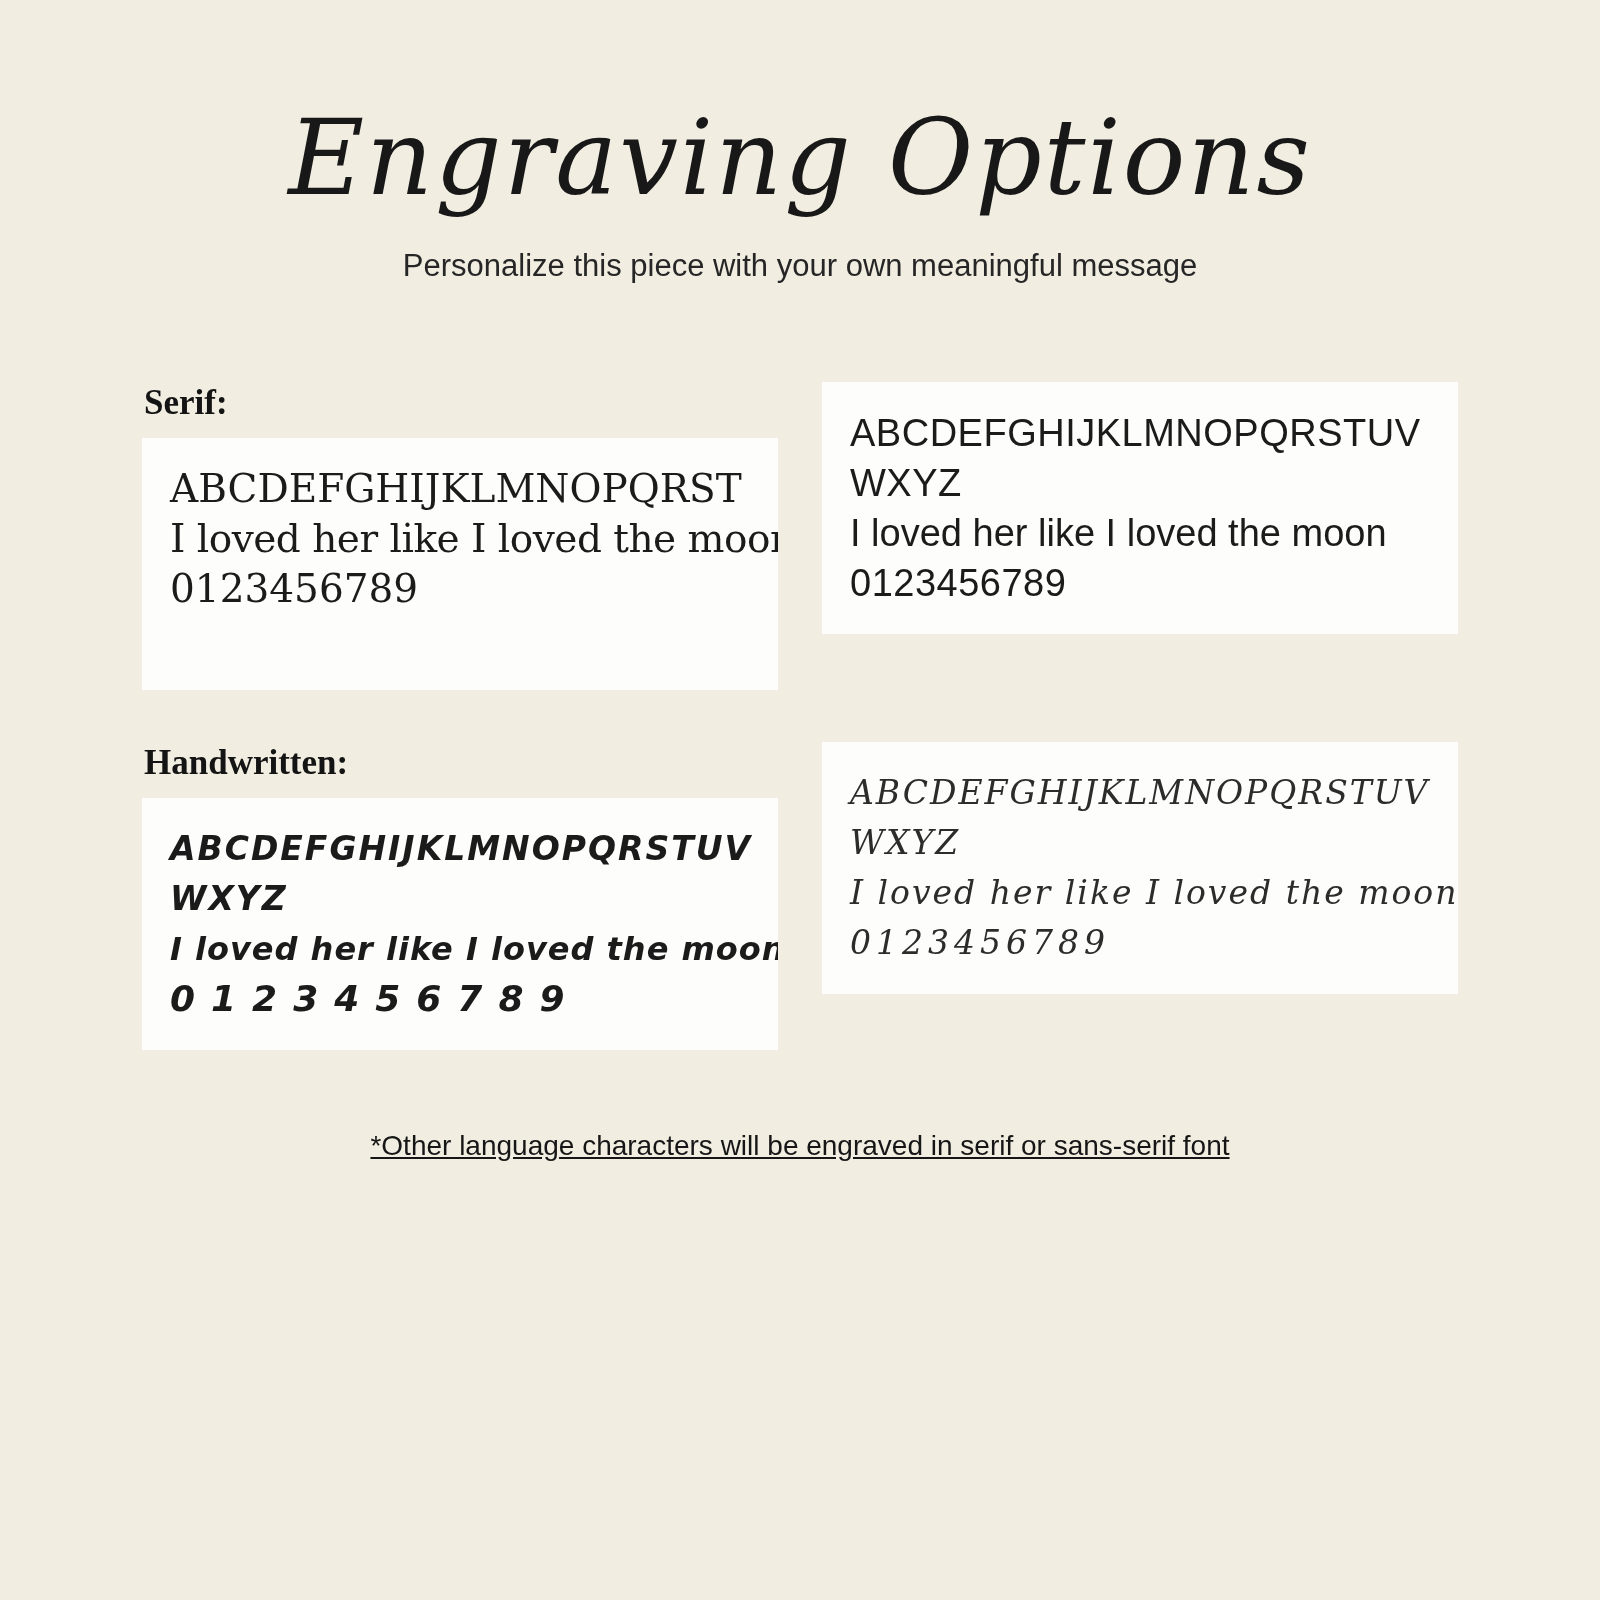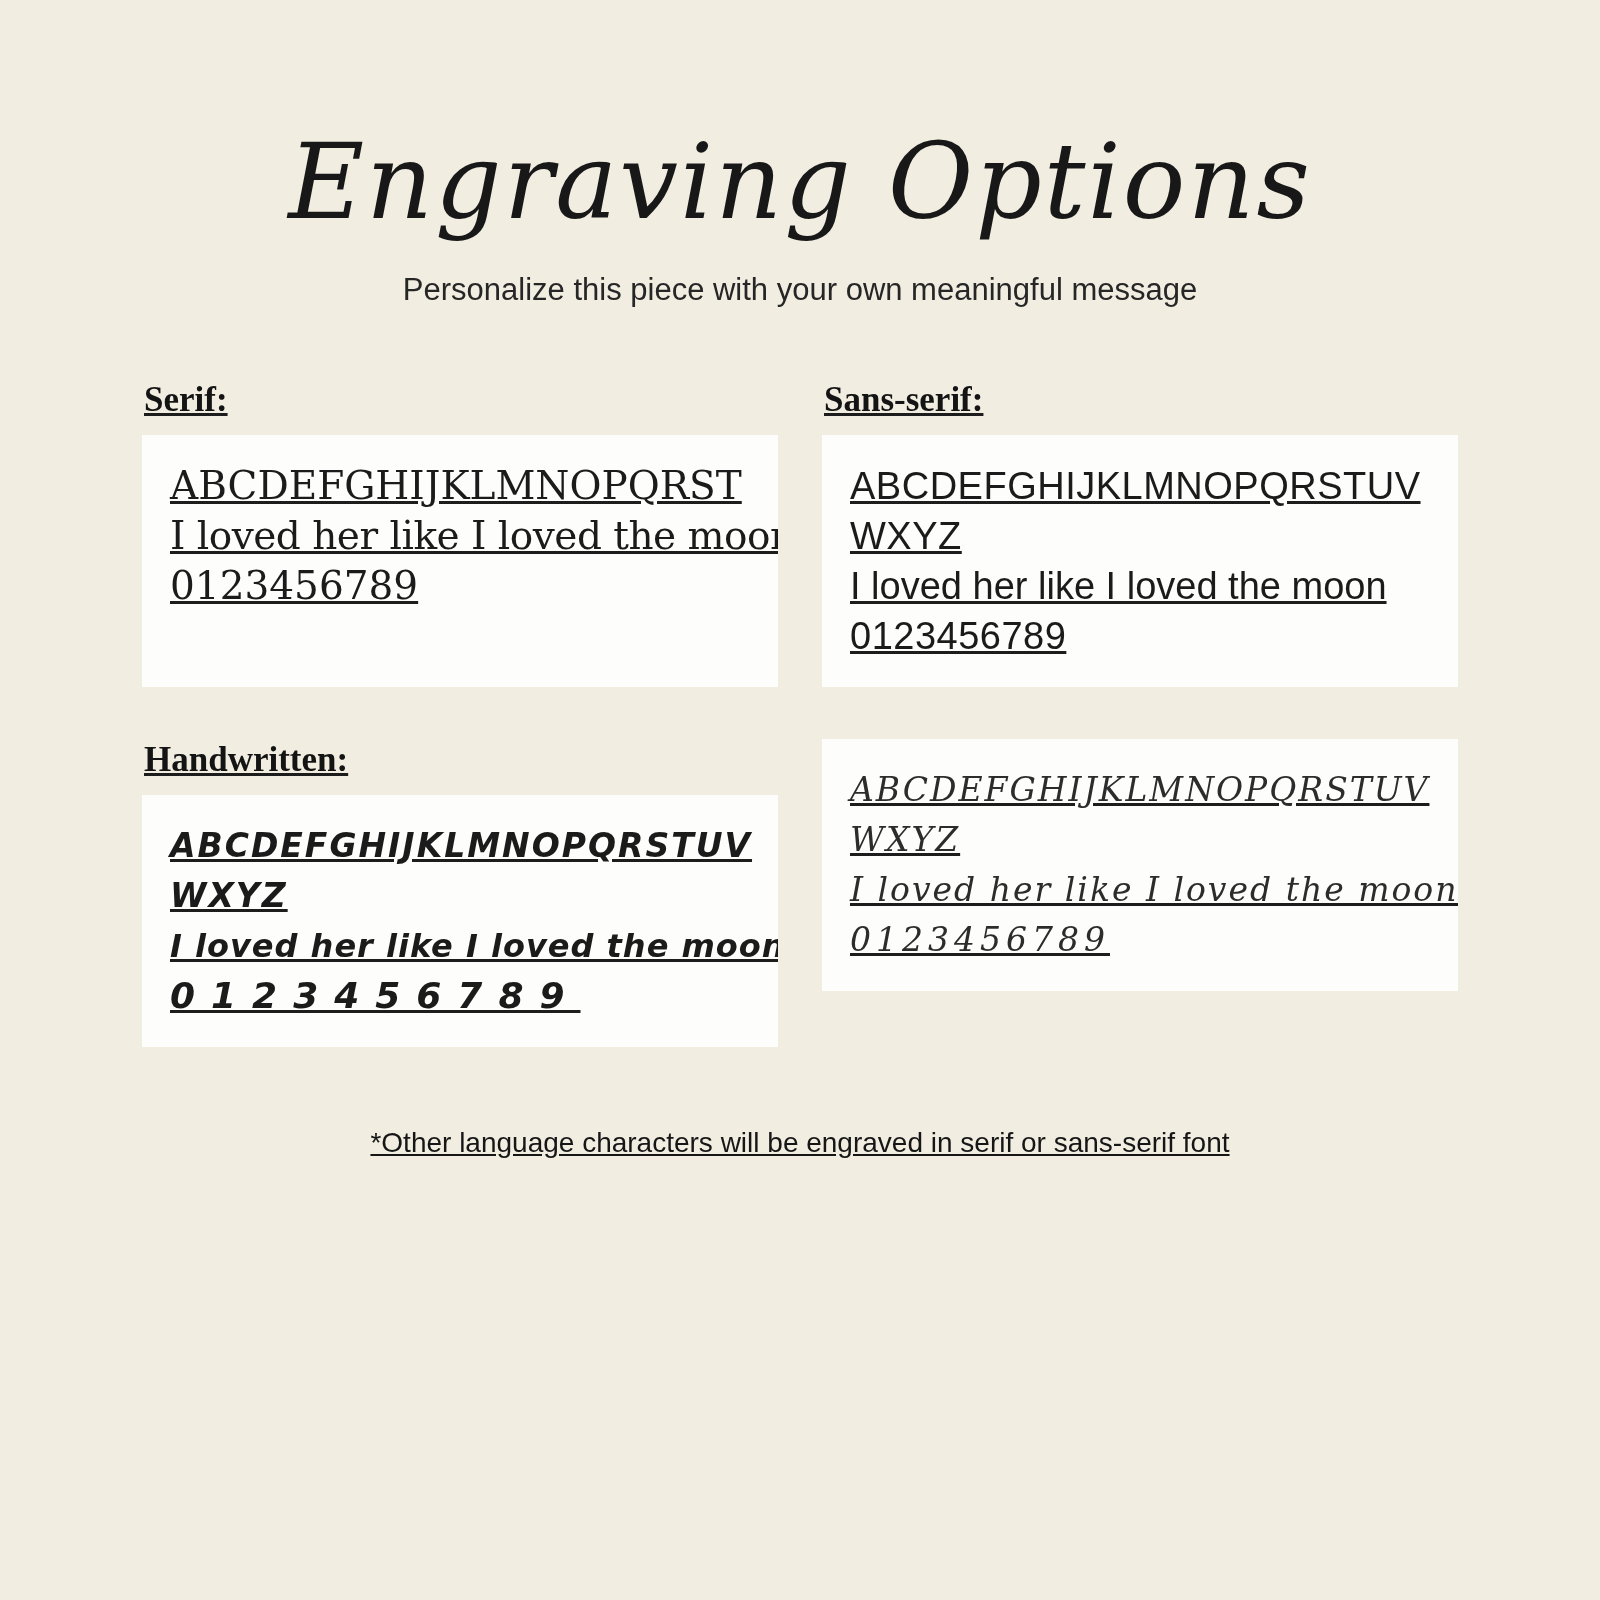--- a/index.html
+++ b/index.html
@@ -11,21 +11,21 @@
     height: 1600px;
     background: #f1ede1;
     font-family: "Liberation Sans", sans-serif;
     color: #1d1d1d;
     overflow: hidden;
   }
   .page {
     width: 1600px;
     height: 1600px;
     box-sizing: border-box;
-    padding-top: 120px;
+    padding-top: 96px;
   }
   .title {
     text-align: center;
     font-family: "DejaVu Serif", serif;
     font-style: italic;
     font-weight: 400;
     font-size: 104px;
     line-height: 1.2;
     color: #181818;
     letter-spacing: 2px;
@@ -34,26 +34,25 @@
   .subtitle {
     margin-top: 24px;
     text-align: center;
     font-family: "Liberation Sans", sans-serif;
     font-size: 31px;
     line-height: 41px;
     color: #262626;
   }
   .grid {
     width: 1316px;
-    margin: 69px auto 0 auto;
+    margin: 96px auto 0 auto;
     display: grid;
     grid-template-columns: 636px 636px;
     column-gap: 44px;
     row-gap: 52px;
-    text-decoration: underline;
   }
   .sample-label {
     font-family: "Liberation Serif", serif;
     font-weight: 700;
     font-size: 35px;
     line-height: 42px;
     color: #141414;
     margin: 0 0 14px 2px;
   }
   .card {
@@ -133,21 +132,20 @@
     <div class="sample font-serif">
       <div class="sample-label">Serif:</div>
       <div class="card">
         <div class="line alpha">ABCDEFGHIJKLMNOPQRST</div>
         <div class="line phrase">I loved her like I loved the moon</div>
         <div class="line digits">0123456789</div>
       </div>
     </div>
 
     <div class="sample font-sans">
-      <div class="sample-label">Sans-serif:</div>
       <div class="card">
         <div class="line alpha">ABCDEFGHIJKLMNOPQRSTUV</div>
         <div class="line alpha">WXYZ</div>
         <div class="line phrase">I loved her like I loved the moon</div>
         <div class="line digits">0123456789</div>
       </div>
     </div>
 
     <div class="sample font-hand">
       <div class="sample-label">Handwritten:</div>

